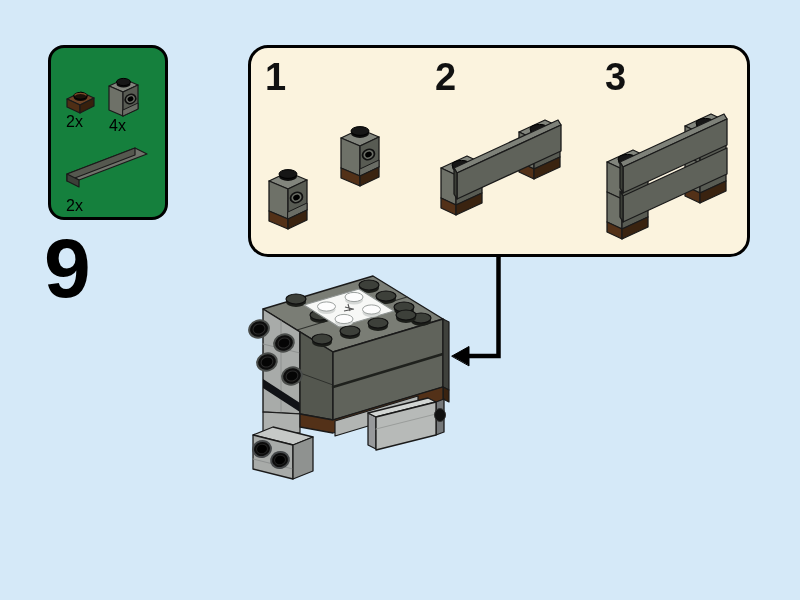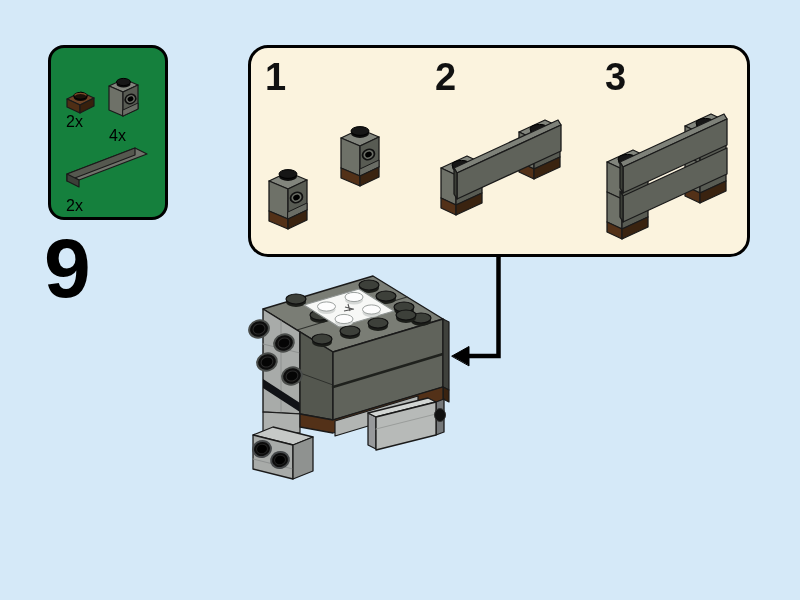--- a/index.html
+++ b/index.html
@@ -59,21 +59,21 @@
       <ellipse cx="24.5" cy="28" rx="3" ry="2.4" transform="rotate(-24 24.5 28)" fill="#000"></ellipse>
     </svg>
 
     <svg class="part-svg" style="left:10px;top:97px" width="92" height="50" viewBox="0 0 92 50">
       <polygon points="6,29 74,3 86,9 18,35" fill="#70736b" stroke="#1a1a1a" stroke-width="1.2"></polygon>
       <polygon points="6,29 74,3 74,10 6,36" fill="#55584f" stroke="#1a1a1a" stroke-width="1.2"></polygon>
       <polygon points="6,29 18,35 18,42 6,36" fill="#3c3f38" stroke="#1a1a1a" stroke-width="1.2"></polygon>
     </svg>
 
     <div class="part-count" style="left:15px;top:66px">2x</div>
-    <div class="part-count" style="left:58px;top:80px">4x</div>
+    <div class="part-count" style="left:58px;top:70px">4x</div>
     <div class="part-count" style="left:15px;top:150px">2x</div>
   </div>
 
   <div class="step-number">9</div>
 
   <div class="callout">
     <div class="substep-label" style="left:14px;top:10px">1</div>
     <div class="substep-label" style="left:184px;top:10px">2</div>
     <div class="substep-label" style="left:354px;top:10px">3</div>
 

